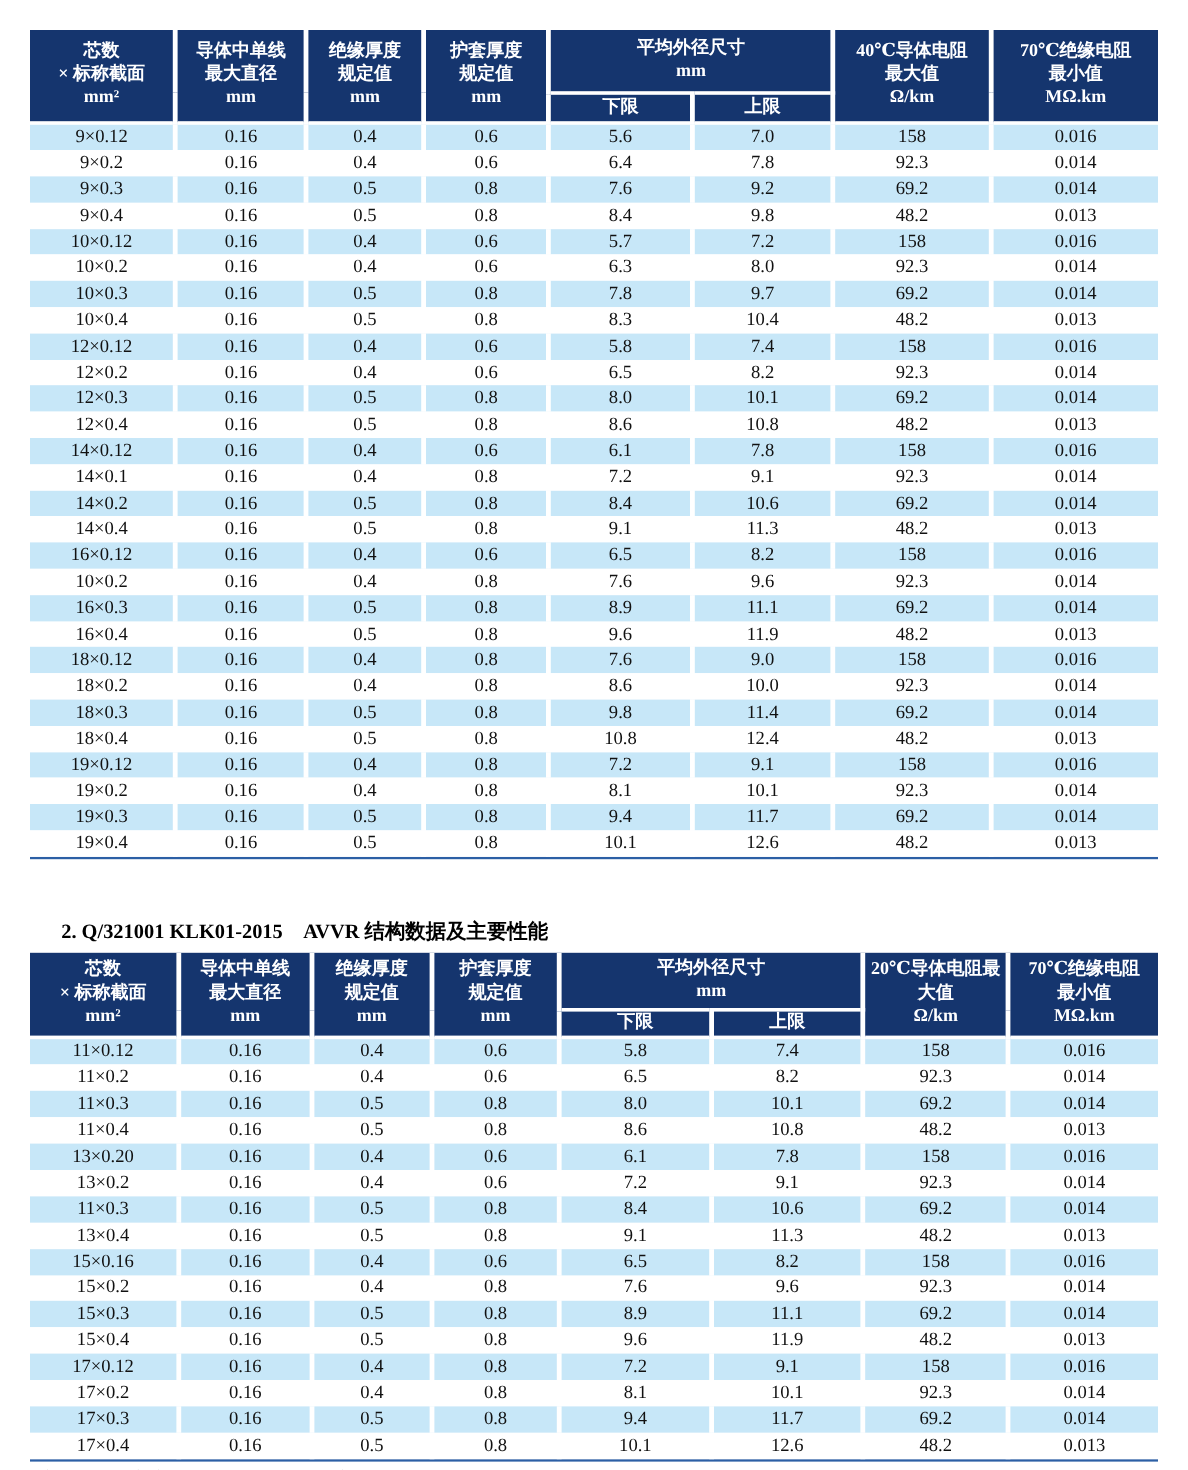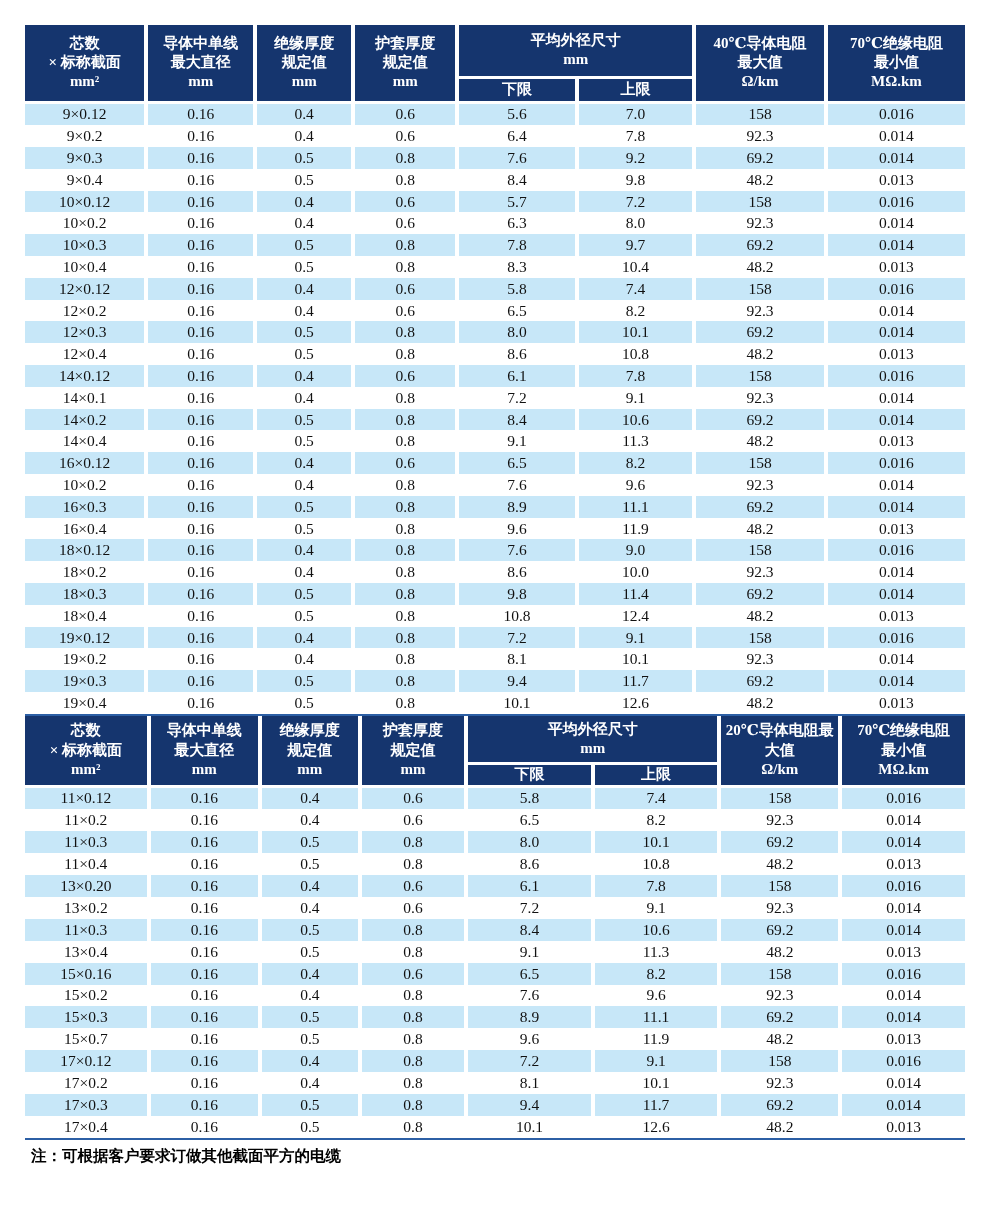--- a/index.html
+++ b/index.html
@@ -414,20 +414,21 @@
             <td>0.8</td>
             <td>10.1</td>
             <td>12.6</td>
             <td>48.2</td>
             <td>0.013</td>
           </tr>
         </tbody>
     </table>
   </div>
 
+  <div class="section-title">2. Q/321001 KLK01-2015　AVVR 结构数据及主要性能</div>
 
   <div class="tbl-wrap t2">
     <table>
       <colgroup>
         <col style="width:12.9%">
           <col style="width:11.6%">
           <col style="width:10.4%">
           <col style="width:11.1%">
         <col style="width:13.2%">
           <col style="width:13.2%">
@@ -581,21 +582,21 @@
             <td>15×0.3</td>
             <td>0.16</td>
             <td>0.5</td>
             <td>0.8</td>
             <td>8.9</td>
             <td>11.1</td>
             <td>69.2</td>
             <td>0.014</td>
           </tr>
           <tr>
-            <td>15×0.7</td>
+            <td>15×0.4</td>
             <td>0.16</td>
             <td>0.5</td>
             <td>0.8</td>
             <td>9.6</td>
             <td>11.9</td>
             <td>48.2</td>
             <td>0.013</td>
           </tr>
           <tr class="alt">
             <td>17×0.12</td>

